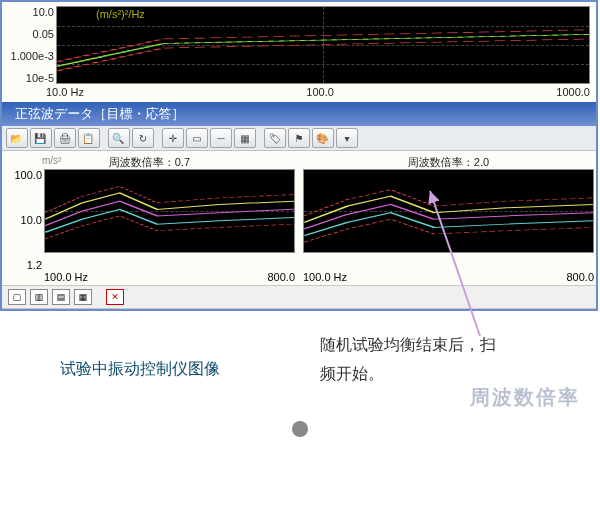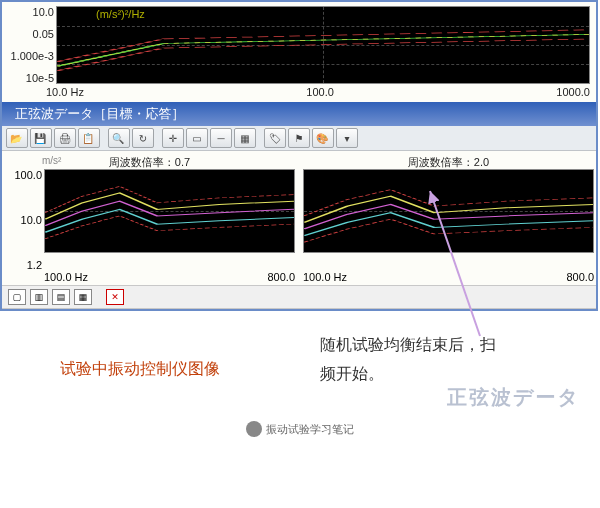--- a/index.html
+++ b/index.html
@@ -23,21 +23,21 @@
   .mid-title { text-align: center; font-size: 11px; color: #222; height: 14px; }
   .mid-unit { position: absolute; top: 0; left: 38px; font-size: 10px; color: #888; }
   .mid-canvas { margin-left: 40px; height: 84px; background: #000; position: relative; border: 1px solid #888; margin-top: 0; }
   .mid-x { margin-left: 40px; display: flex; justify-content: space-between; font-size: 11px; padding-top: 18px; }
   .mid-col.right .mid-canvas { margin-left: 0; }
   .mid-col.right .mid-x { margin-left: 0; }
   .bottom-toolbar { background: #f0f0f0; padding: 3px 6px; display: flex; gap: 4px; border-top: 1px solid #c8c8c8; border-bottom: 1px solid #c8c8c8; }
   .bt-btn { width: 18px; height: 16px; border: 1px solid #888; background: #fff; display: flex; align-items: center; justify-content: center; font-size: 9px; }
   .bt-btn.red { color: #c00; border-color: #c00; }
   .annotations { position: relative; height: 130px; background: #fff; }
-  .anno-left { position: absolute; left: 60px; top: 48px; font-size: 16px; color: #c2410c; font-family: "SimSun", serif; }
+  .anno-left { position: absolute; left: 60px; top: 48px; font-size: 16px; color: #0c4a6e; font-family: "SimSun", serif; }
   .anno-right { position: absolute; left: 320px; top: 20px; font-size: 16px; color: #333; font-family: "SimSun", serif; line-height: 1.8; }
   .arrow { position: absolute; pointer-events: none; }
   .watermark { position: absolute; right: 20px; bottom: 30px; font-size: 20px; color: rgba(80,100,140,0.4); font-family: "SimHei", sans-serif; font-weight: bold; letter-spacing: 2px; }
   .footer-tag { position: absolute; bottom: 4px; left: 50%; transform: translateX(-50%); font-size: 11px; color: #666; display: flex; align-items: center; gap: 4px; }
   .footer-icon { width: 16px; height: 16px; border-radius: 50%; background: #888; }
   svg.plot { position: absolute; inset: 0; width: 100%; height: 100%; }
 </style>
 </head>
 <body>
 
@@ -156,18 +156,17 @@
           <path d="M0,0 L6,3 L0,6 Z" fill="#c8a0e0"></path>
         </marker>
       </defs>
     <line x1="60" y1="155" x2="10" y2="10" stroke="#c8a0e0" stroke-width="2" marker-end="url(#ah)"></line>
   </svg>
   <div class="anno-left">试验中振动控制仪图像</div>
   <div class="anno-right">
     <span>随机试验均衡结束后，扫</span><br>
     <span>频开始。</span>
   </div>
-  <div class="watermark">正弦波データ</div>
+  <div class="watermark">周波数倍率</div>
   <div class="footer-tag">
     <span class="footer-icon"></span>
-    <span>振动试验学习笔记</span>
   </div>
 </div>
 
 </body></html>

